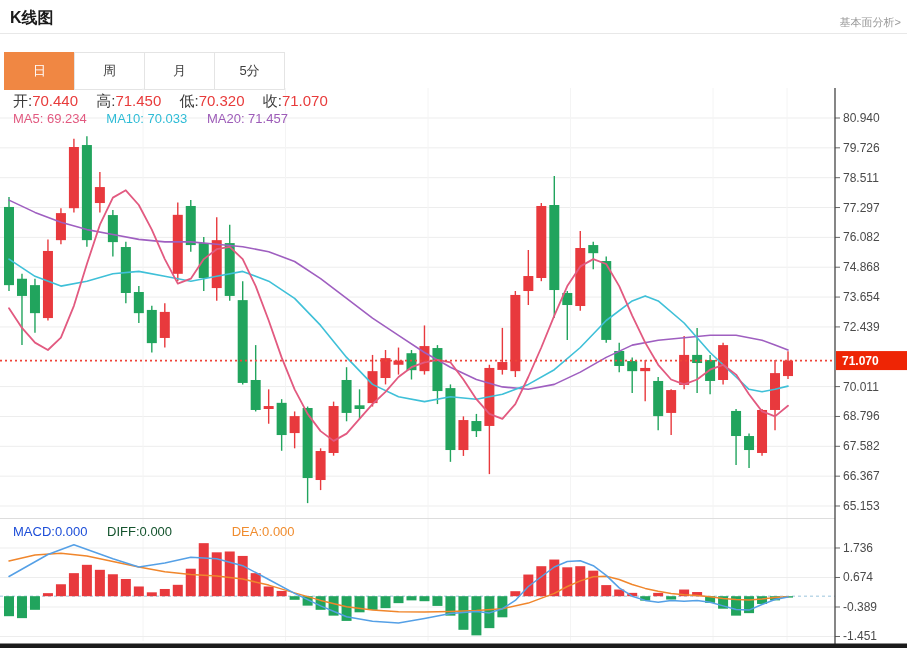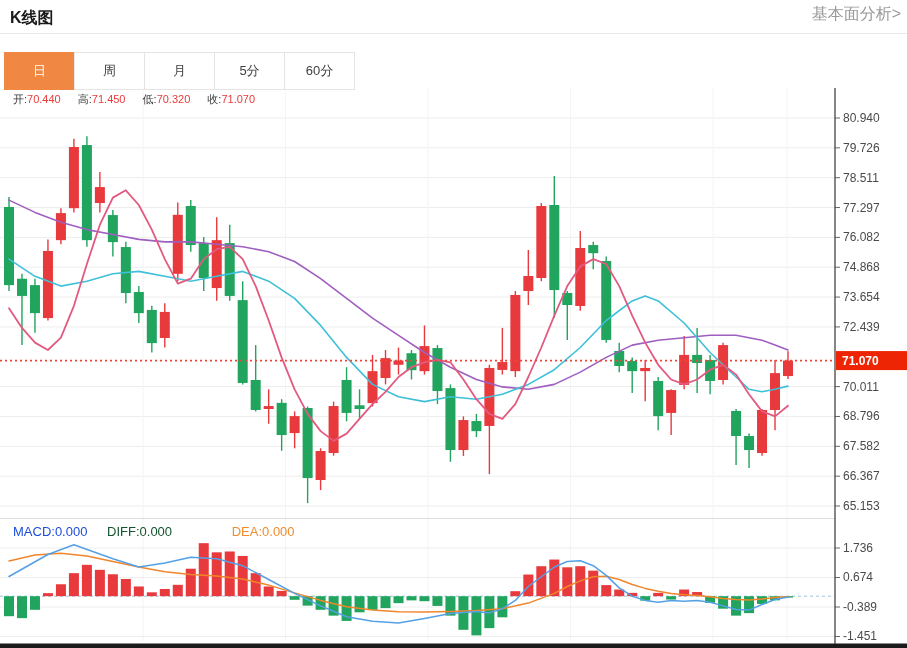--- a/index.html
+++ b/index.html
@@ -1,25 +1,25 @@
 <!DOCTYPE html>
 <html><head>
 <meta charset="utf-8">
 <style>
   html,body{margin:0;padding:0;background:#fff;}
   #page{position:relative;width:907px;height:648px;background:#fff;overflow:hidden;
         font-family:"Liberation Sans","DejaVu Sans",sans-serif;}
   .title{position:absolute;top:8px;left:10px;font-size:16px;font-weight:bold;color:#1a1a1a;}
-  .toplink{position:absolute;top:4px;right:6px;font-size:16px;color:#999;cursor:pointer;}
+  .toplink{position:absolute;top:15px;right:6px;font-size:11px;color:#999;cursor:pointer;}
   .hdr-divider{position:absolute;top:33px;left:0;width:907px;height:1px;background:#e8e8e8;}
   .tabs{position:absolute;top:52px;left:5px;display:flex;}
   .tab{width:69px;height:36px;line-height:36px;text-align:center;font-size:13px;color:#404040;
        background:#fff;border:1px solid #e4e4e4;margin-left:-1px;cursor:pointer;}
   .tab.active{background:#f08743;border-color:#f08743;color:#fff;}
-  .infobar{position:absolute;top:92px;left:13px;font-size:11px;z-index:5;}
+  .infobar{position:absolute;top:92px;left:13px;font-size:15px;z-index:5;}
   .infobar .lab{color:#3a3a3a;}
   .infobar .val{color:#e83b3b;margin-right:14px;}
   .mabar{position:absolute;top:111px;left:13px;font-size:13px;z-index:5;}
   .ma5{color:#e25a80;margin-right:16px;}
   .ma10{color:#2fbcd6;margin-right:16px;}
   .ma20{color:#9d5cb8;}
   .macdbar{position:absolute;top:524px;left:13px;font-size:13px;z-index:5;}
   .macd-m{color:#1d4ed8;margin-right:16px;}
   .macd-di{color:#14532d;margin-right:16px;}
   .macd-de{color:#f08c2e;padding-left:40px;}
@@ -33,21 +33,20 @@
 <div id="page">
   <div class="title">K线图</div>
   <div class="toplink">基本面分析&gt;</div>
   <div class="hdr-divider"></div>
 
   <div class="tabs">
     <div class="tab active">日</div>
     <div class="tab">周</div>
     <div class="tab">月</div>
     <div class="tab">5分</div>
-    <div class="tab">60分</div>
   </div>
 
   <svg id="chart-svg" width="907" height="560">
       <line x1="0" y1="30" x2="835" y2="30" stroke="#ededed" stroke-width="1"></line>
       <line x1="835" y1="30" x2="840" y2="30" stroke="#666" stroke-width="1"></line>
       <text x="843" y="34" class="axis-text">80.940</text>
       <line x1="0" y1="59.83647799999997" x2="835" y2="59.83647799999997" stroke="#ededed" stroke-width="1"></line>
       <line x1="835" y1="59.83647799999997" x2="840" y2="59.83647799999997" stroke="#666" stroke-width="1"></line>
       <text x="843" y="63.83647799999997" class="axis-text">79.726</text>
       <line x1="0" y1="89.69753300000005" x2="835" y2="89.69753300000005" stroke="#ededed" stroke-width="1"></line>
@@ -298,19 +297,24 @@
       <rect x="0" y="555.5" width="907" height="4.5" fill="#1b1b1b"></rect>
     </svg>
 
   <div class="infobar">
     <span class="lab">开:</span><span class="val">70.440</span>
     <span class="lab">高:</span><span class="val">71.450</span>
     <span class="lab">低:</span><span class="val">70.320</span>
     <span class="lab">收:</span><span class="val">71.070</span>
   </div>
 
+  <div class="mabar">
+    <span class="ma5">MA5: 69.234</span>
+    <span class="ma10">MA10: 70.033</span>
+    <span class="ma20">MA20: 71.457</span>
+  </div>
 
   <div class="macdbar">
     <span class="macd-m">MACD:0.000</span>
     <span class="macd-di">DIFF:0.000</span>
     <span class="macd-de">DEA:0.000</span>
   </div>
 </div>
 
 </body></html>

